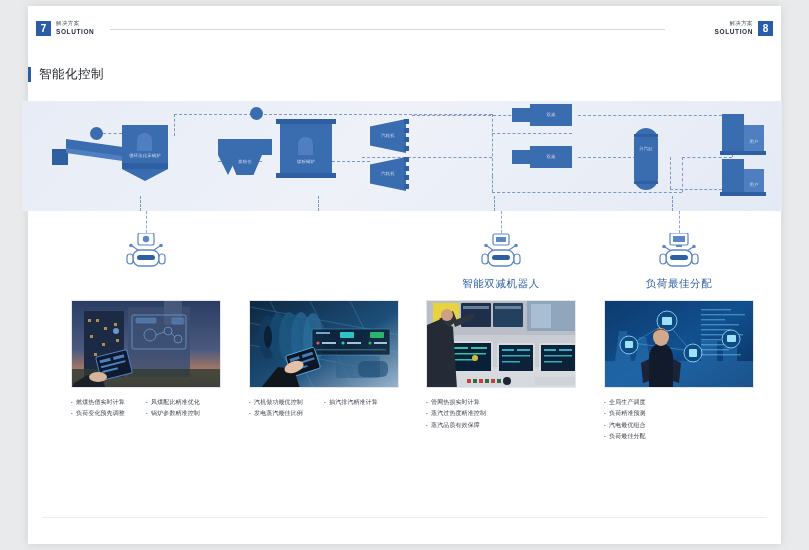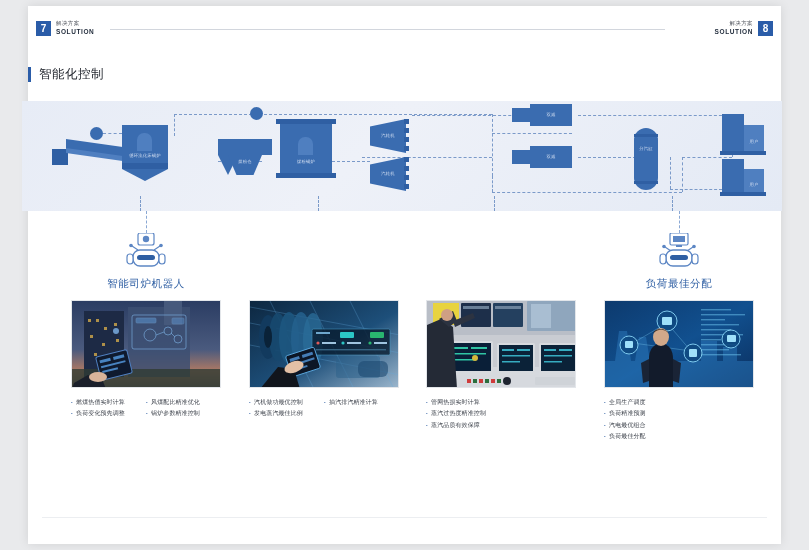--- a/index.html
+++ b/index.html
@@ -197,24 +197,39 @@
         <circle cx="22" cy="6" r="3.2" fill="#5c86c4"></circle>
         <line x1="8" y1="13" x2="14" y2="17" stroke="#5c86c4" stroke-width="1.2"></line>
         <line x1="36" y1="13" x2="30" y2="17" stroke="#5c86c4" stroke-width="1.2"></line>
         <circle cx="7" cy="12.5" r="1.8" fill="#5c86c4"></circle>
         <circle cx="37" cy="12.5" r="1.8" fill="#5c86c4"></circle>
         <rect x="9" y="17" width="26" height="16" rx="7" fill="#ffffff" stroke="#5c86c4" stroke-width="1.3"></rect>
         <rect x="3" y="21" width="6" height="10" rx="3" fill="#ffffff" stroke="#5c86c4" stroke-width="1.2"></rect>
         <rect x="35" y="21" width="6" height="10" rx="3" fill="#ffffff" stroke="#5c86c4" stroke-width="1.2"></rect>
         <rect x="13" y="22" width="18" height="5" rx="2.5" fill="#2f5fa3"></rect>
       </svg>
-      <div class="rb-name">智能司炉机器人</div>
-    </div>
-
-
+    </div>
+
+
+    <div class="robot" style="left:398px;top:0;">
+      <div class="stem"></div>
+      <svg width="44" height="36" viewBox="0 0 44 36">
+        <rect x="14" y="1" width="16" height="11" rx="1.5" fill="#ffffff" stroke="#5c86c4" stroke-width="1.2"></rect>
+        <rect x="17" y="4" width="10" height="5" fill="#5c86c4"></rect>
+        <line x1="8" y1="13" x2="14" y2="17" stroke="#5c86c4" stroke-width="1.2"></line>
+        <line x1="36" y1="13" x2="30" y2="17" stroke="#5c86c4" stroke-width="1.2"></line>
+        <circle cx="7" cy="12.5" r="1.8" fill="#5c86c4"></circle>
+        <circle cx="37" cy="12.5" r="1.8" fill="#5c86c4"></circle>
+        <rect x="9" y="17" width="26" height="16" rx="7" fill="#ffffff" stroke="#5c86c4" stroke-width="1.3"></rect>
+        <rect x="3" y="21" width="6" height="10" rx="3" fill="#ffffff" stroke="#5c86c4" stroke-width="1.2"></rect>
+        <rect x="35" y="21" width="6" height="10" rx="3" fill="#ffffff" stroke="#5c86c4" stroke-width="1.2"></rect>
+        <rect x="13" y="22" width="18" height="5" rx="2.5" fill="#2f5fa3"></rect>
+      </svg>
+      <div class="rb-name">智能双减机器人</div>
+    </div>
 
     <div class="robot" style="left:576px;top:0;">
       <div class="stem"></div>
       <svg width="44" height="36" viewBox="0 0 44 36">
         <rect x="13" y="0" width="18" height="12" rx="1.5" fill="#ffffff" stroke="#5c86c4" stroke-width="1.2"></rect>
         <rect x="16" y="3" width="12" height="6" fill="#5c86c4"></rect>
         <rect x="19" y="12" width="6" height="2" fill="#5c86c4"></rect>
         <line x1="8" y1="14" x2="14" y2="18" stroke="#5c86c4" stroke-width="1.2"></line>
         <line x1="36" y1="14" x2="30" y2="18" stroke="#5c86c4" stroke-width="1.2"></line>
         <circle cx="7" cy="13.5" r="1.8" fill="#5c86c4"></circle>

